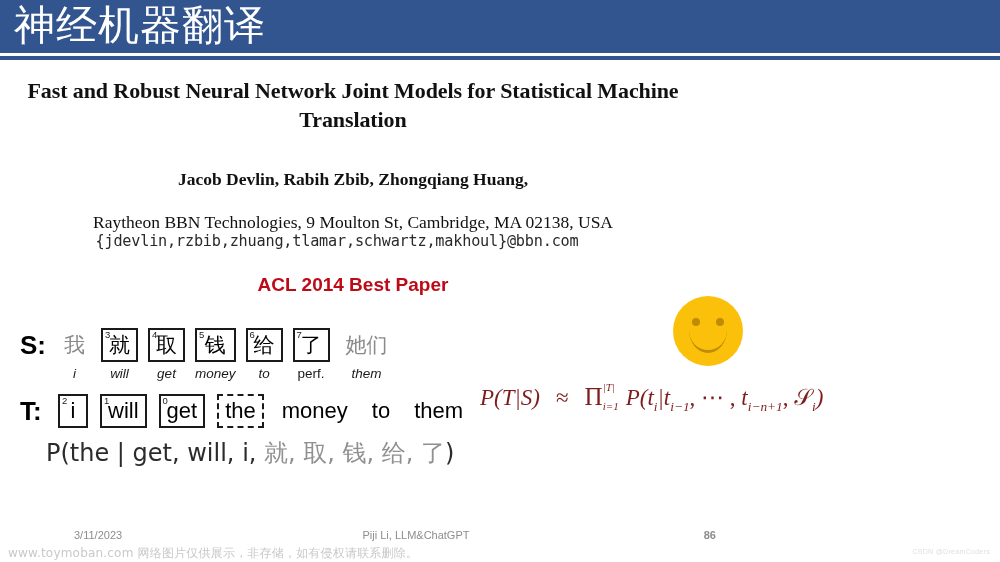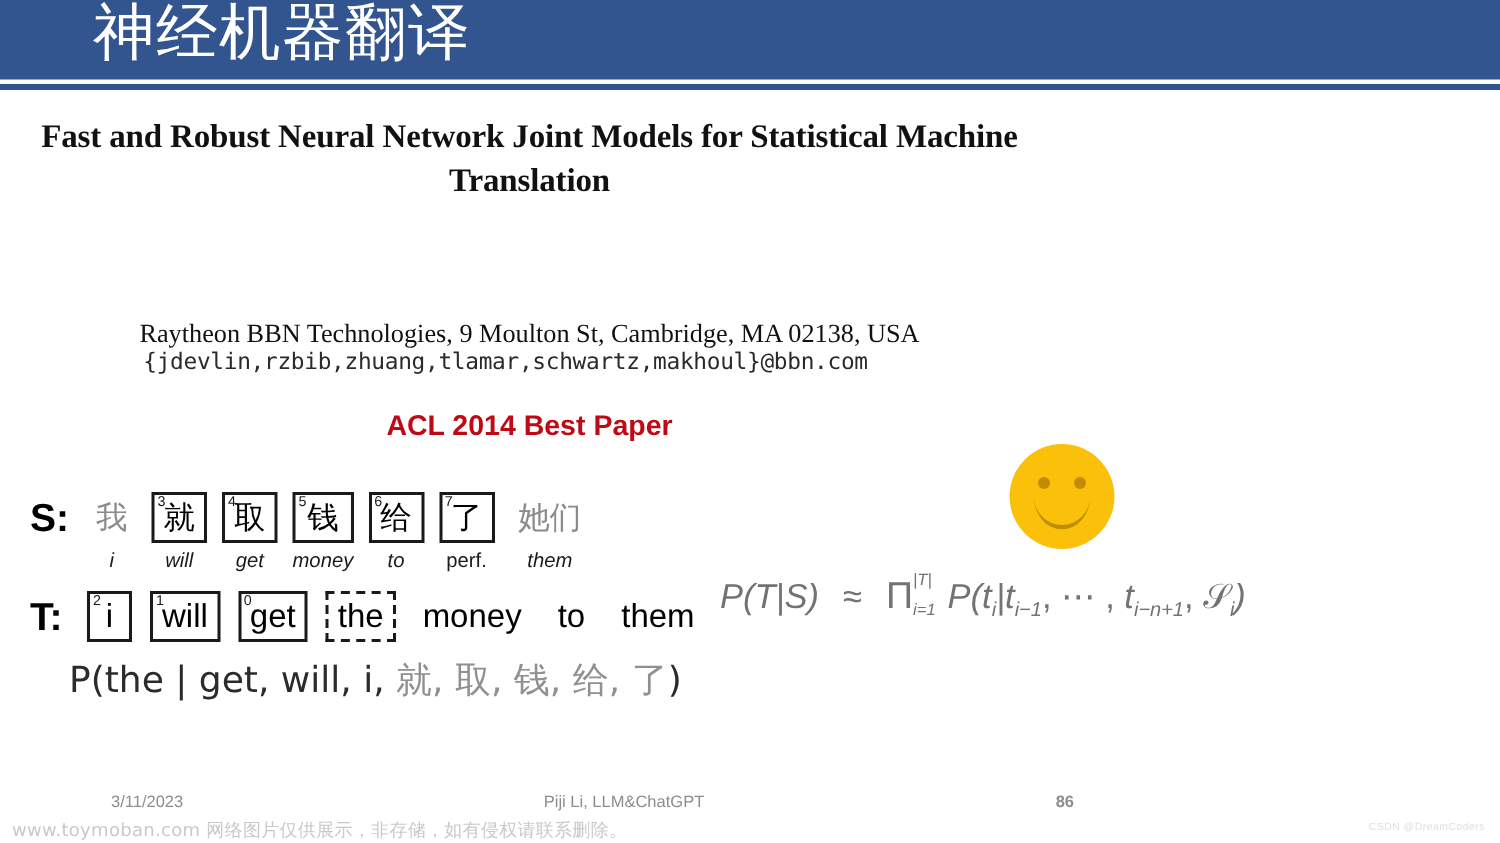--- a/index.html
+++ b/index.html
@@ -22,24 +22,23 @@
     left: 0; top: 0;
     width: 1000px; height: 53px;
     background: #32558f;
   }
   #slide-title {
     position: absolute;
     left: 14px; top: -1px;
     font-size: 41px;
     line-height: 53px;
     color: #ffffff;
-    font-family: Liberation Mono, monospace;
+    font-family: Liberation Serif, serif;
     letter-spacing: 1px;
     white-space: nowrap;
-    margin-left: 48px;
   }
   #title-underline {
     position: absolute;
     left: 0; top: 56px;
     width: 1000px; height: 4px;
     background: #32558f;
   }
 
   
   .paper-serif {
@@ -203,23 +202,23 @@
     width: 38px; height: 20px;
     border: 0 solid #c08c04;
     border-bottom-width: 3px;
     border-radius: 0 0 50% 50% / 0 0 100% 100%;
   }
 
   
   #math-formula {
     position: absolute;
     left: 480px; top: 383px;
-    font-family: Liberation Sans, sans-serif;
+    font-family: Liberation Serif, serif;
     font-size: 23px;
-    color: #737373;
+    color: #7f1d1d;
     white-space: nowrap;
     text-align: right;
   }
   #math-formula i { font-style: italic; }
   #math-formula .gap-m { display: inline-block; width: 16px; }
   #math-formula sub, #math-formula sup {
     font-size: 0.58em;
     font-style: italic;
   }
   #math-formula .bigpi {
@@ -277,20 +276,23 @@
 </head>
 <body>
 
 <div id="title-banner"></div>
 <div id="slide-title">神经机器翻译</div>
 <div id="title-underline"></div>
 
 <div id="paper-title" class="paper-serif">Fast and Robust Neural Network Joint Models for Statistical Machine Translation</div>
 
 <div id="paper-authors" class="paper-serif">
+  <div>
+    <span class="au">Jacob Devlin, Rabih Zbib, Zhongqiang Huang,</span>
+  </div>
 </div>
 
 <div id="paper-affiliation" class="paper-serif">Raytheon BBN Technologies, 9 Moulton St, Cambridge, MA 02138, USA</div>
 <div id="paper-email">{jdevlin,rzbib,zhuang,tlamar,schwartz,makhoul}@bbn.com</div>
 <div id="best-paper-badge">ACL 2014 Best Paper</div>
 
 <div id="alignment-figure">
 
   <div class="align-row" id="source-row">
     <div class="row-label">S:</div>

